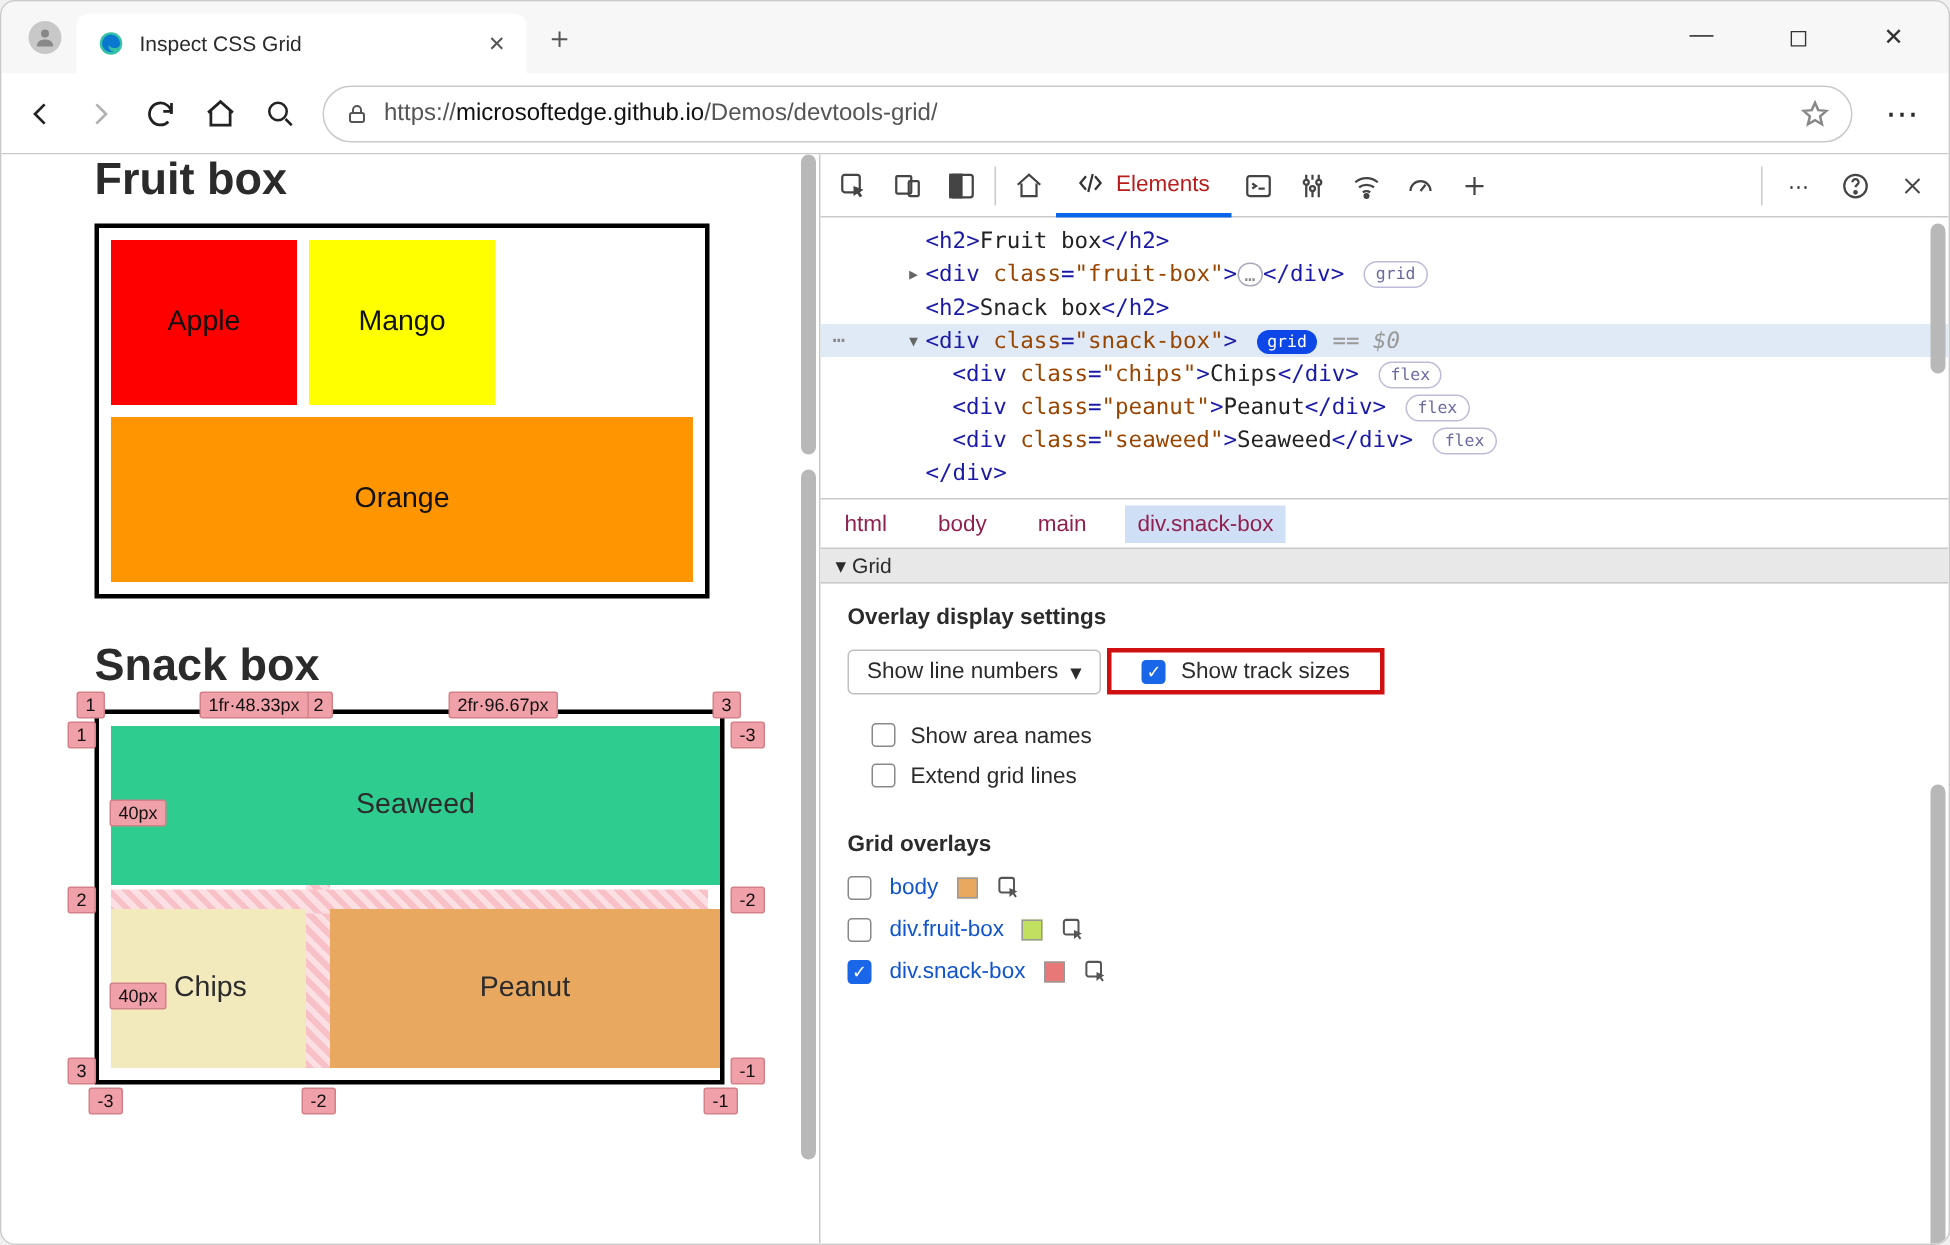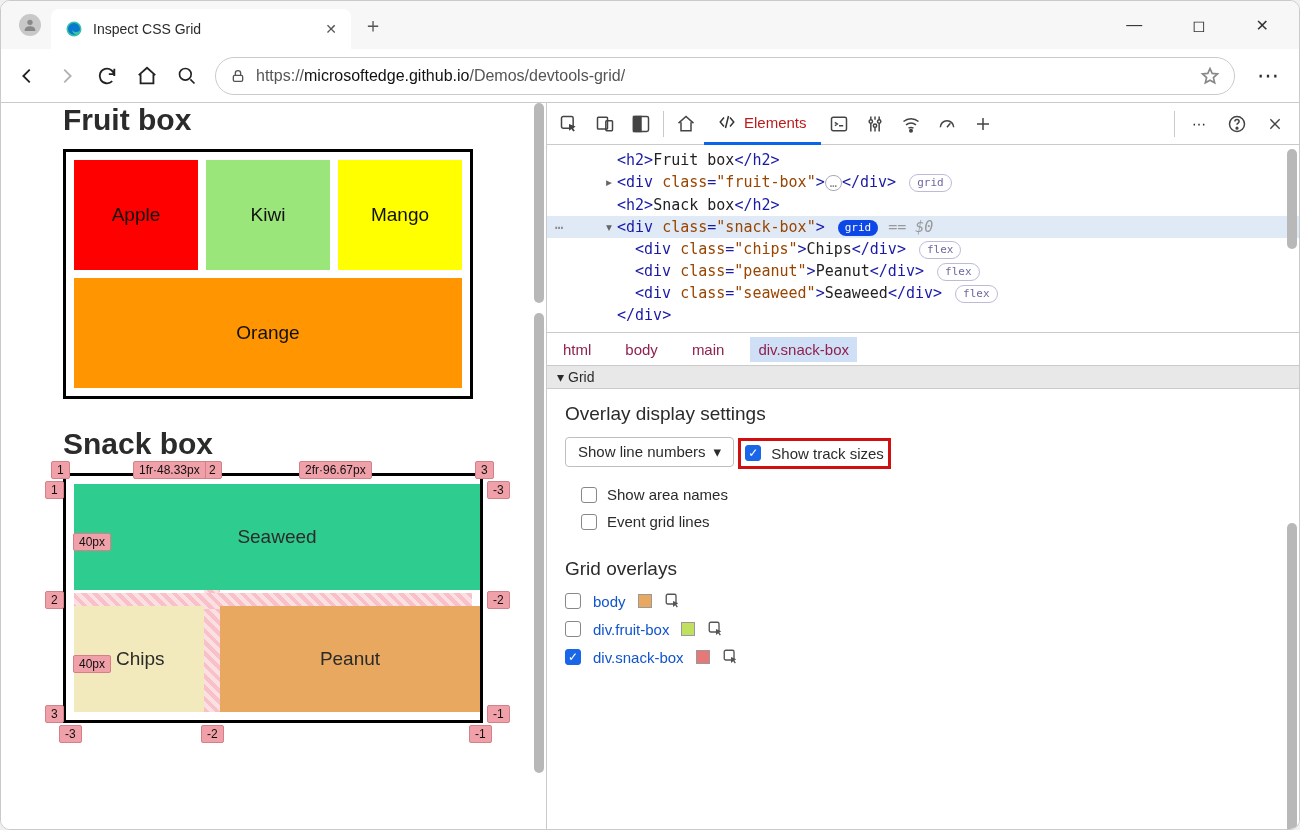--- a/index.html
+++ b/index.html
@@ -108,27 +108,27 @@
 
   
   .subtabs { height:40px; display:flex; align-items:center; border-bottom:1px solid var(--border); padding:0 14px; gap:24px; }
   .subtab { font-size:15px; color:#555; cursor:pointer; }
   .subtab.active { color:#1a66e8; }
   .subtabs .chev { margin-left:auto; color:#555; }
 
   
   .sect-hdr { background:#e8e8e8; border-bottom:1px solid var(--border); padding:3px 10px; font-size:14px; display:flex; align-items:center; gap:4px; }
   .sect-body { padding:14px 18px; font-size:15px; position:relative; }
-  .sect-body h4 { margin:0 0 12px 0; font-size:19px; font-weight:400; }
+  .sect-body h4 { margin:0 0 12px 0; font-size:15px; font-weight:700; }
   .dd { display:inline-flex; gap:8px; border:1px solid #bfbfbf; border-radius:4px; padding:5px 12px; background:#fff; cursor:pointer; margin-bottom:9px; }
   .chk-row { display:flex; align-items:center; gap:10px; margin:10px 16px; }
   .chk { width:16px; height:16px; border:1.5px solid #888; border-radius:3px; display:inline-flex; align-items:center; justify-content:center; background:#fff; cursor:pointer; }
   .chk.on { background:#1a66e8; border-color:#1a66e8; }
   .chk.on::after { content:"✓"; color:#fff; font-size:12px; line-height:1; }
-  .highlight { border:3px solid #d01010; padding:4px 4px; display:inline-flex; align-items:center; gap:10px; }
+  .highlight { border:3px solid #d01010; padding:4px 20px; display:inline-flex; align-items:center; gap:10px; }
 
   .overlay-list .item { display:flex; align-items:center; gap:12px; margin:10px 0; }
   .swatch { width:14px; height:14px; border:1px solid #999; display:inline-block; }
   .linkish { color:#1155cc; cursor:pointer; }
   .reveal { width:18px; height:18px; }
 
   
   .dt-scroll { position:absolute; right:0; top:46px; width:14px; height:160px; }
   .dt-scroll .thumb { position:absolute; right:2px; top:0; width:10px; height:100px; border-radius:5px; background:#b8b8b8; }
   .dt-scroll2 { position:absolute; right:0; bottom:0; top:416px; width:14px; }
@@ -213,21 +213,20 @@
   </div>
 
   <div class="content">
 
     <div class="page">
       <div class="page-inner">
         <h1 class="page-h" style="margin-top:0">Fruit box</h1>
 
         <div class="fruit-box">
           <div class="cell apple">Apple</div>
-          <div class="cell kiwi">Kiwi</div>
           <div class="cell mango">Mango</div>
           <div class="cell orange">Orange</div>
         </div>
 
         <h1 class="page-h">Snack box</h1>
 
         <div class="snack-wrap">
           <div class="snack-box">
             <div class="gapbar-v" style="left:138px;"></div>
             <div class="gapbar-h" style="top:117px;"></div>
@@ -401,21 +400,21 @@
         <div class="highlight">
           <span class="chk on"></span>
           <span>Show track sizes</span>
         </div>
         <div class="chk-row">
           <span class="chk"></span>
           <span>Show area names</span>
         </div>
         <div class="chk-row">
           <span class="chk"></span>
-          <span>Event grid lines</span>
+          <span>Extend grid lines</span>
         </div>
 
         <h4 style="margin-top:28px;">Grid overlays</h4>
         <div class="overlay-list">
           <div class="item">
             <span class="chk"></span>
             <span class="linkish">body</span>
             <span class="swatch" style="background: rgb(232, 168, 96);"></span>
             <span class="reveal">
                 <svg width="18" height="18" viewBox="0 0 24 24" fill="none" stroke="#555" stroke-width="1.8">

